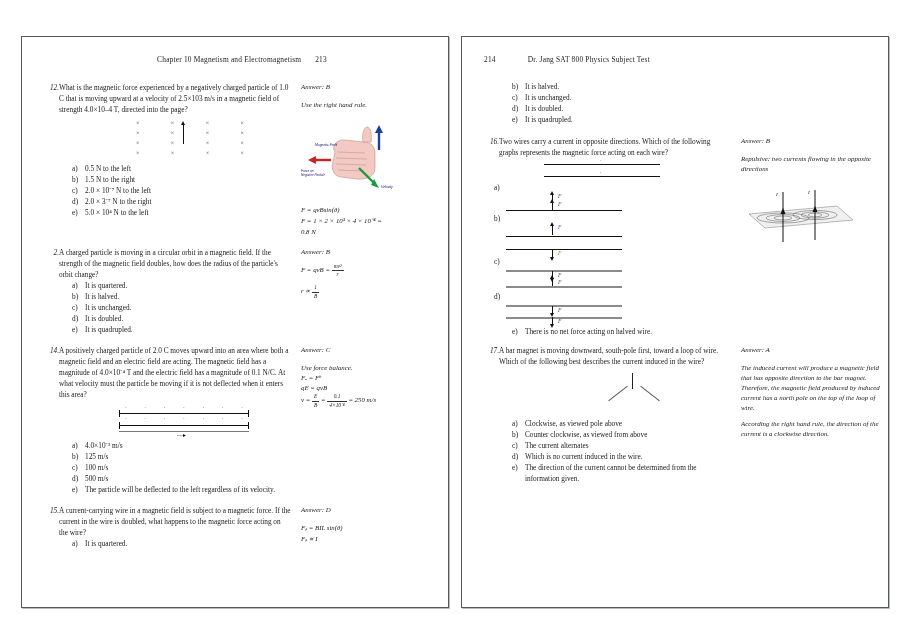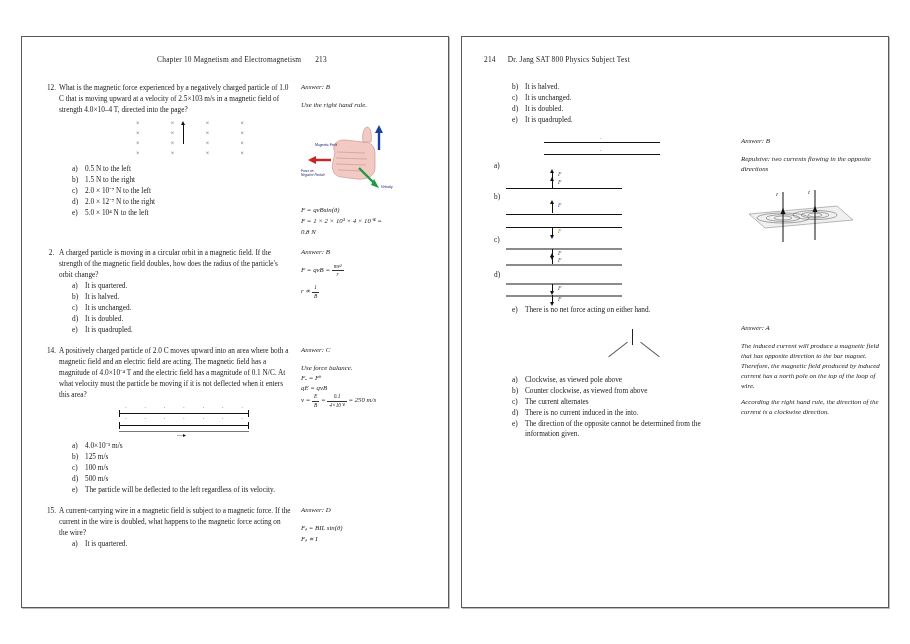--- a/index.html
+++ b/index.html
@@ -44,37 +44,37 @@
   .runhead {
     font-size: 7.4px;
     letter-spacing: .2px;
     color: #1b1b1b;
     margin-bottom: 16px;
     height: 11px;
     white-space: nowrap;
   }
   .runhead.center { text-align: center; }
   .runhead .folio { margin-left: 14px; }
-  .runhead .folio-left { margin-right: 12px; }
+  .runhead .folio-left { margin-right: 32px; }
   
   .qa {
     display: grid;
     grid-template-columns: 247px 1fr;
     column-gap: 10px;
     margin-bottom: 9px;
   }
   .qwrap { position: relative; }
   .qtext {
     display: grid;
     grid-template-columns: 15px 1fr;
     font-size: 7.3px;
     line-height: 1.52;
     text-align: left;
   }
-  .qnum { text-align: center; }
+  .qnum { text-align: right; font-style: italic; }
   .qbody { }
   .choices {
     margin: 1px 0 0 0;
     padding: 0;
     list-style: none;
     font-size: 7.3px;
     line-height: 1.5;
   }
   .choices li {
     display: grid;
@@ -267,21 +267,21 @@
             <li>
                 <span class="clabel">b)</span>
                 <span>1.5 N to the right</span>
               </li>
             <li>
                 <span class="clabel">c)</span>
                 <span>2.0 × 10⁻⁷ N to the left</span>
               </li>
             <li>
                 <span class="clabel">d)</span>
-                <span>2.0 × 12⁻⁷ N to the right</span>
+                <span>2.0 × 3⁻⁷ N to the right</span>
               </li>
             <li>
                 <span class="clabel">e)</span>
                 <span>5.0 × 10⁴ N to the left</span>
               </li>
           </ul>
         </div>
 
         <div class="ans">
           <div class="hdr">Answer: B</div>
@@ -500,20 +500,24 @@
             <span>It is doubled.</span>
           </li>
         <li>
             <span class="clabel">e)</span>
             <span>It is quadrupled.</span>
           </li>
       </ul>
 
       <div class="qa">
         <div class="qwrap">
+          <div class="qtext">
+            <span class="qnum">16.</span>
+            <span class="qbody">Two wires carry a current in opposite directions. Which of the following graphs represents the magnetic force acting on each wire?</span>
+          </div>
 
           <div class="wirebox" style="height:24px; margin-left:60px;">
             <div class="wire" style="top:6px;"></div>
             <div class="wire" style="top:18px;"></div>
             <div class="flab" style="left:56px; top:0px;">·</div>
             <div class="flab" style="left:56px; top:12px;">·</div>
           </div>
 
           <div class="optset">
 
@@ -563,21 +567,21 @@
               <div class="wire grey" style="top:4px;"></div>
               <div class="farrow down" style="left:46px; top:5px; height:8px;"></div>
               <div class="flab" style="left:52px; top:6px;">F</div>
               <div class="wire grey" style="top:16px;"></div>
               <div class="farrow down" style="left:46px; top:16px; height:8px;"></div>
               <div class="flab" style="left:52px; top:17px;">F</div>
             </div>
 
             <div class="etail">
               <span>e)</span>
-              <span>There is no net force acting on either hand.</span>
+              <span>There is no net force acting on halved wire.</span>
             </div>
           </div>
         </div>
 
         <div class="ans">
           <div class="hdr">Answer: B</div>
           <div>Repulsive: two currents flowing in the opposite directions</div>
 
           <svg class="fieldfig" viewBox="0 0 120 68">
 
@@ -598,20 +602,24 @@
 
             <line x1="74" y1="10" x2="74" y2="60" stroke="#111" stroke-width="1"></line>
             <polygon points="74,26 71.5,32 76.5,32" fill="#111"></polygon>
             <text x="67" y="14" font-size="5" font-style="italic" fill="#111" font-family="Liberation Serif, serif">I</text>
           </svg>
         </div>
       </div>
 
       <div class="qa">
         <div class="qwrap">
+          <div class="qtext">
+            <span class="qnum">17.</span>
+            <span class="qbody">A bar magnet is moving downward, south-pole first, toward a loop of wire. Which of the following best describes the current induced in the wire?</span>
+          </div>
 
           <div class="magfig">
             <div class="bar"></div>
             <div class="loopL"></div>
             <div class="loopR"></div>
           </div>
 
           <ul class="choices">
             <li>
                 <span class="clabel">a)</span>
@@ -620,25 +628,25 @@
             <li>
                 <span class="clabel">b)</span>
                 <span>Counter clockwise, as viewed from above</span>
               </li>
             <li>
                 <span class="clabel">c)</span>
                 <span>The current alternates</span>
               </li>
             <li>
                 <span class="clabel">d)</span>
-                <span>There is no current induced in the into.</span>
+                <span>Which is no current induced in the wire.</span>
               </li>
             <li>
                 <span class="clabel">e)</span>
-                <span>The direction of the opposite cannot be determined from the information given.</span>
+                <span>The direction of the current cannot be determined from the information given.</span>
               </li>
           </ul>
         </div>
 
         <div class="ans">
           <div class="hdr">Answer: A</div>
           <div class="note">The induced current will produce a magnetic field that has opposite direction to the bar magnet. Therefore, the magnetic field produced by induced current has a north pole on the top of the loop of wire.</div>
           <div class="note">According the right hand rule, the direction of the current is a clockwise direction.</div>
         </div>
       </div>

